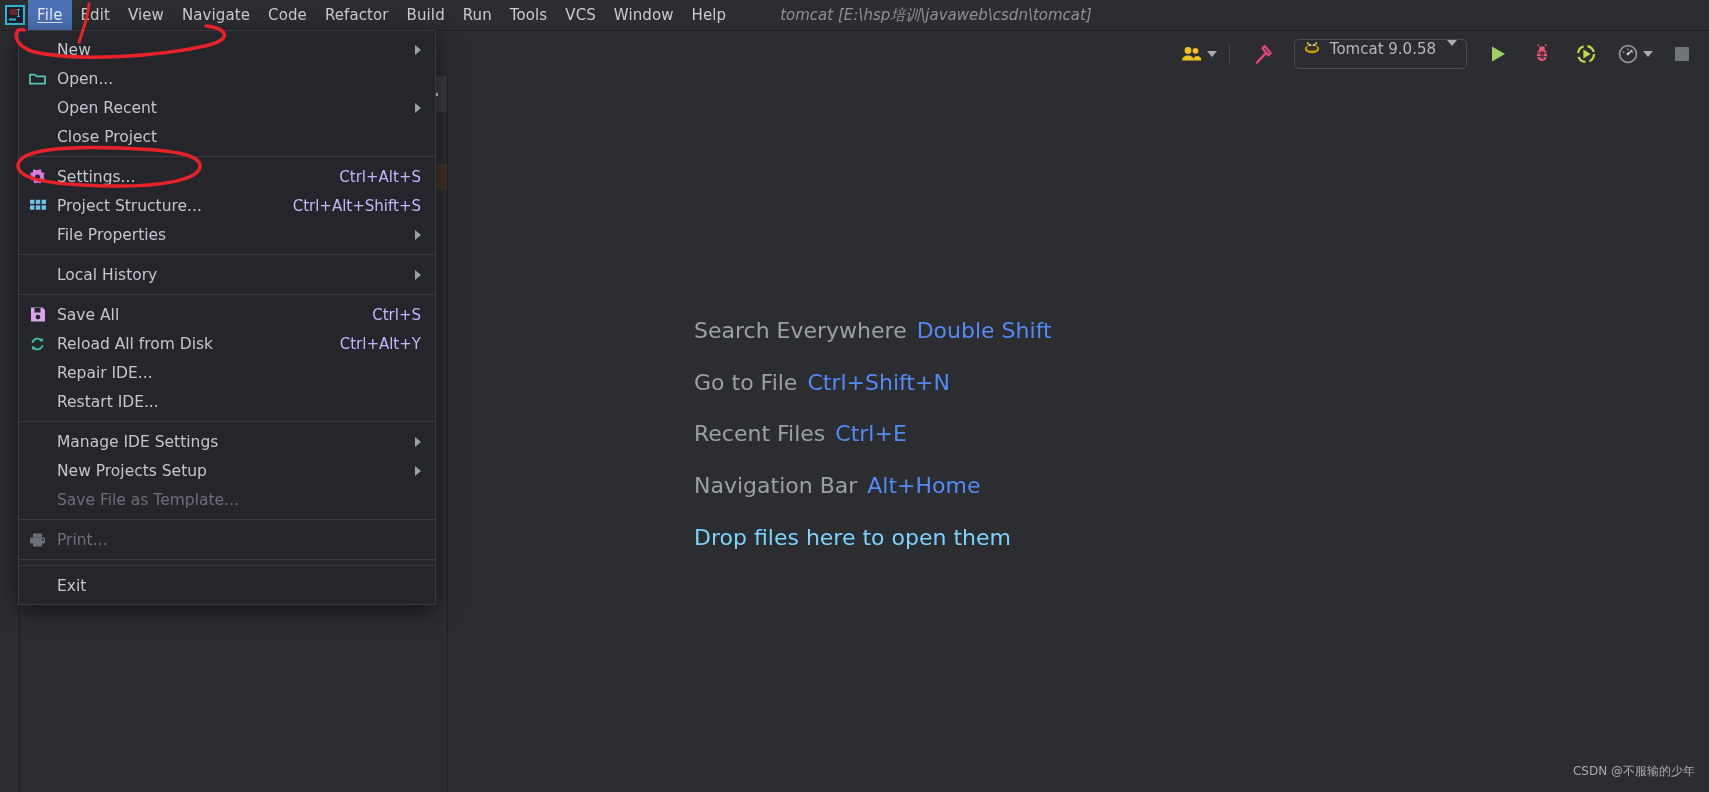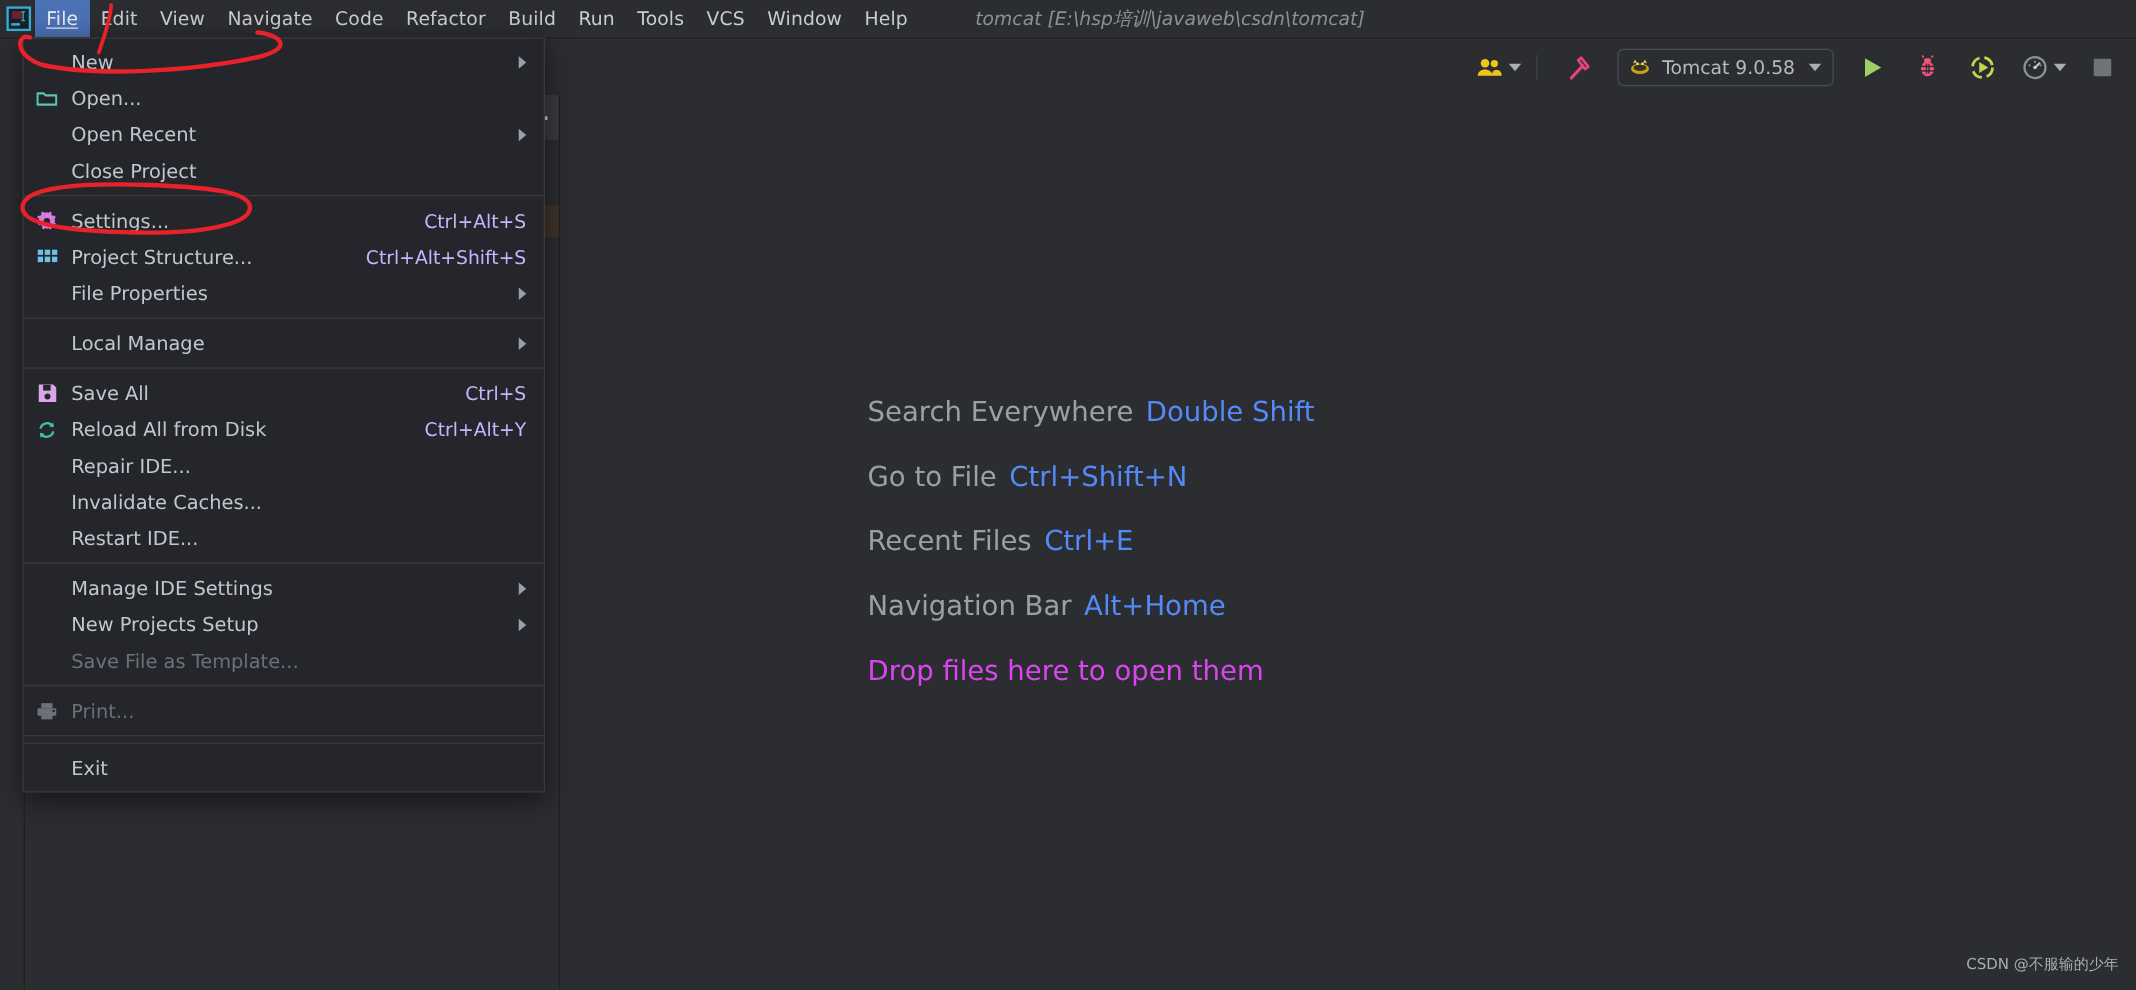--- a/index.html
+++ b/index.html
@@ -46,21 +46,21 @@
     height: 30px; min-width: 30px; display: flex; align-items: center;
     justify-content: center; border-radius: 4px; cursor: default;
   }
   .tb-sep { width: 1px; height: 20px; background: #43454a; margin: 0 10px; }
   .caret {
     width: 0; height: 0; border-left: 5px solid transparent;
     border-right: 5px solid transparent; border-top: 6px solid #a9adb4;
     margin-left: 4px;
   }
   .runcfg {
-    height: 30px; display: flex; align-items: center; gap: 7px;
+    height: 30px; display: flex; align-items: flex-start; gap: 7px;
     padding: 0 9px 0 8px; border: 1px solid #4a4d52; border-radius: 5px;
     margin-left: 8px; margin-right: 8px;
   }
   .runcfg-label { font-size: 15px; color: #b6bac0; white-space: nowrap; }
 
   
   .left-strip {
     position: absolute; left: 0; top: 76px; width: 20px; height: 716px;
     background: #2b2d30; border-right: 1px solid #1f2123;
   }
@@ -95,21 +95,21 @@
     position: absolute; left: 458px; top: 76px; width: 1261px; height: 716px;
     background: #2b2d30;
   }
   .hints {
     position: absolute; left: 236px; top: 240px;
     display: flex; flex-direction: column; gap: 22px;
   }
   .hint { font-size: 22px; line-height: 1.35; white-space: nowrap; }
   .hint .label { color: #9aa0a8; }
   .hint .key { color: #548af7; margin-left: 10px; }
-  .hint.plain .label { color: #d946ef; margin-top: 17px; }
+  .hint.plain .label { color: #7dd3fc; margin-top: 17px; }
 
   .watermark {
     position: absolute; right: 14px; bottom: 12px;
     font-size: 12px; color: #a8acb3; white-space: nowrap;
     font-family: "DejaVu Sans", "Liberation Sans", sans-serif;
   }
 
   
   .popup {
     position: absolute; left: 18px; top: 30px; width: 418px;
@@ -359,21 +359,21 @@
       <span class="shortcut">Ctrl+Alt+Shift+S</span>
     </div>
     <div class="mrow">
       <span class="mlabel">File Properties</span>
       <span class="arrow-r"></span>
     </div>
 
     <div class="msep"></div>
 
     <div class="mrow">
-      <span class="mlabel">Local Manage</span>
+      <span class="mlabel">Local History</span>
       <span class="arrow-r"></span>
     </div>
 
     <div class="msep"></div>
 
     <div class="mrow">
       <span class="micon">
         <svg width="16" height="16" viewBox="0 0 16 16">
           <path d="M1 1h11.5L15 3.5V15H1z" fill="#d9a5e8"></path>
           <rect x="4.5" y="1.4" width="6" height="4.6" fill="#24262b"></rect>
@@ -392,23 +392,20 @@
           <path d="M3.3 14.6 L3 10.7 L6.7 11.4 Z" fill="#3fc0b0"></path>
         </svg>
       </span>
       <span class="mlabel">Reload All from Disk</span>
       <span class="shortcut">Ctrl+Alt+Y</span>
     </div>
     <div class="mrow">
       <span class="mlabel">Repair IDE...</span>
     </div>
     <div class="mrow">
-      <span class="mlabel">Invalidate Caches...</span>
-    </div>
-    <div class="mrow">
       <span class="mlabel">Restart IDE...</span>
     </div>
 
     <div class="msep"></div>
 
     <div class="mrow">
       <span class="mlabel">Manage IDE Settings</span>
       <span class="arrow-r"></span>
     </div>
     <div class="mrow">

